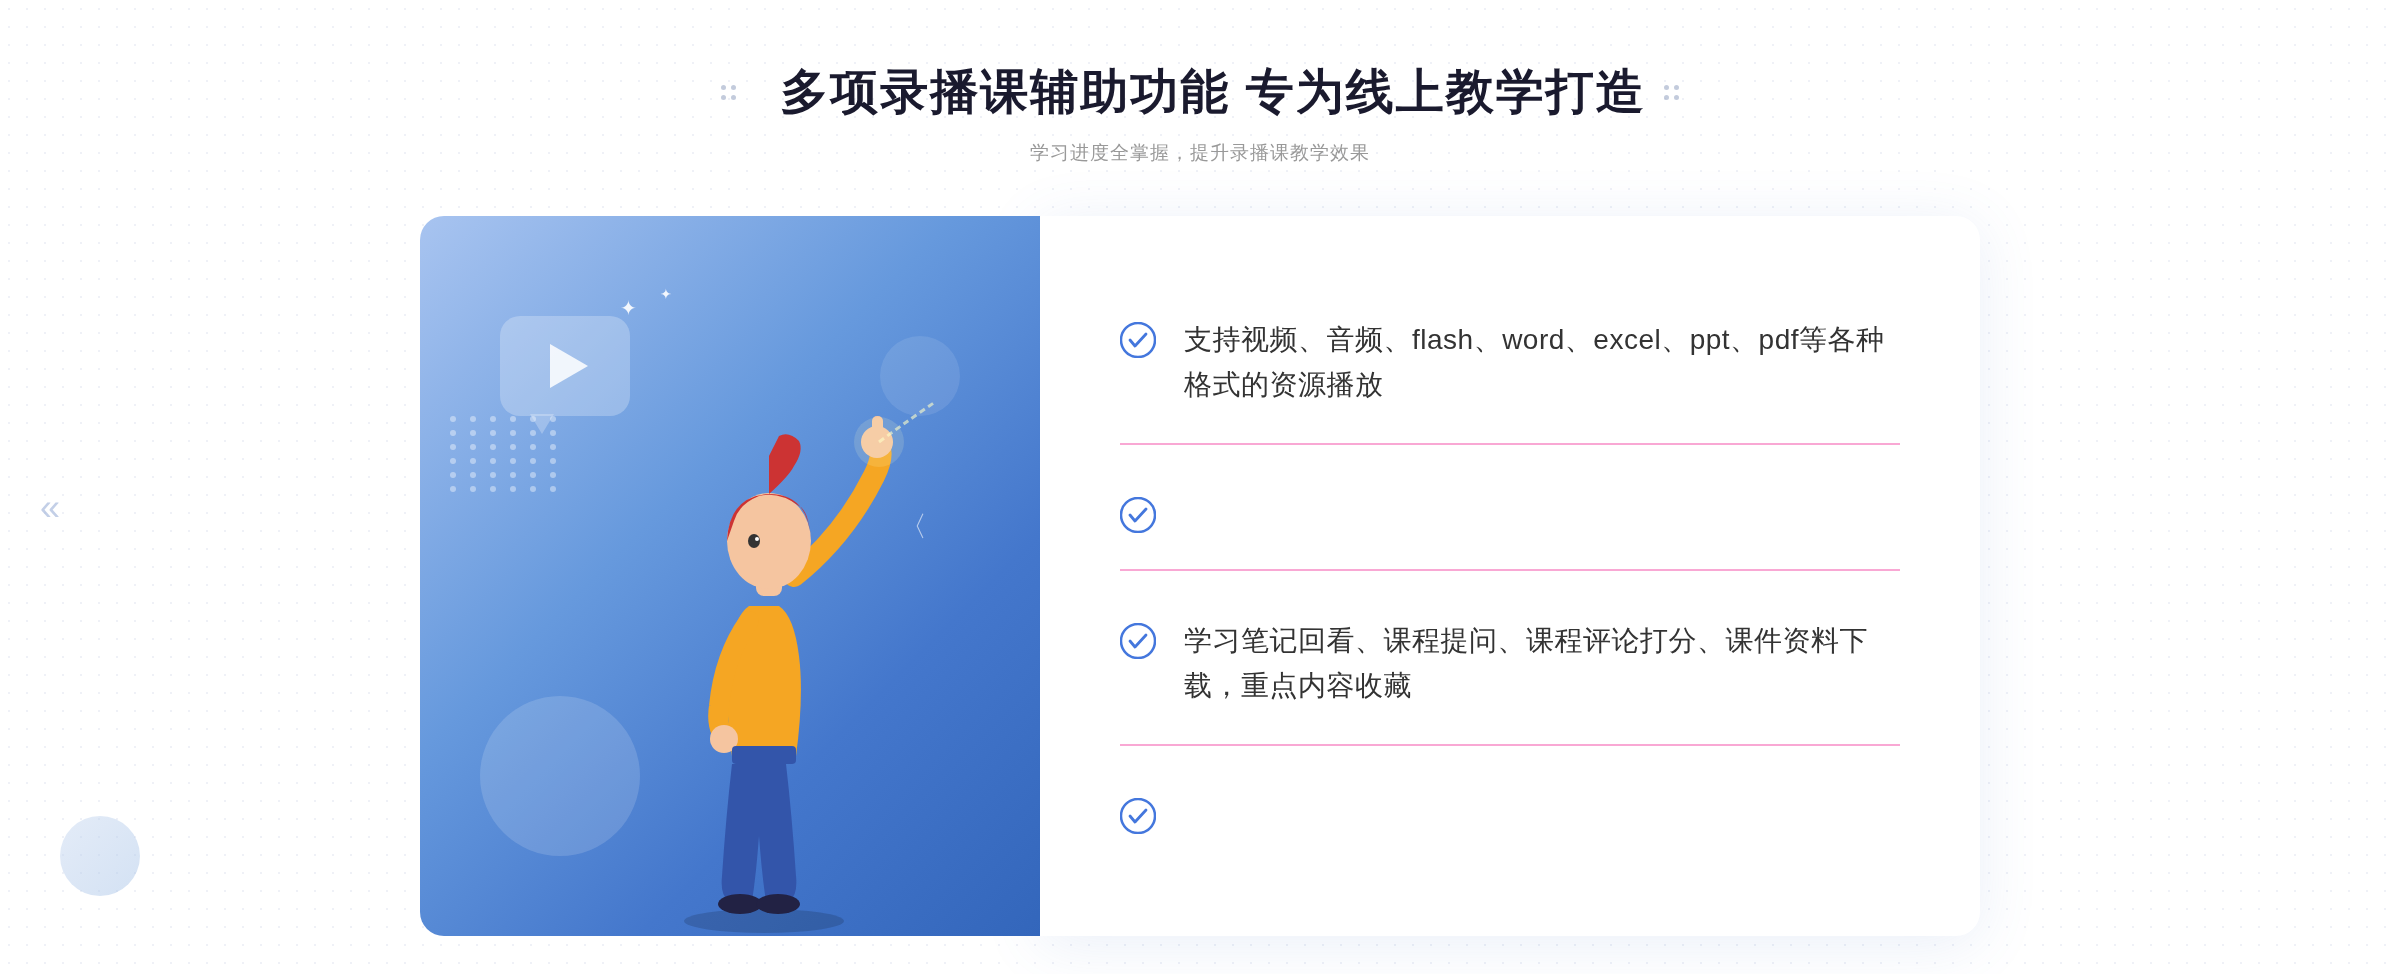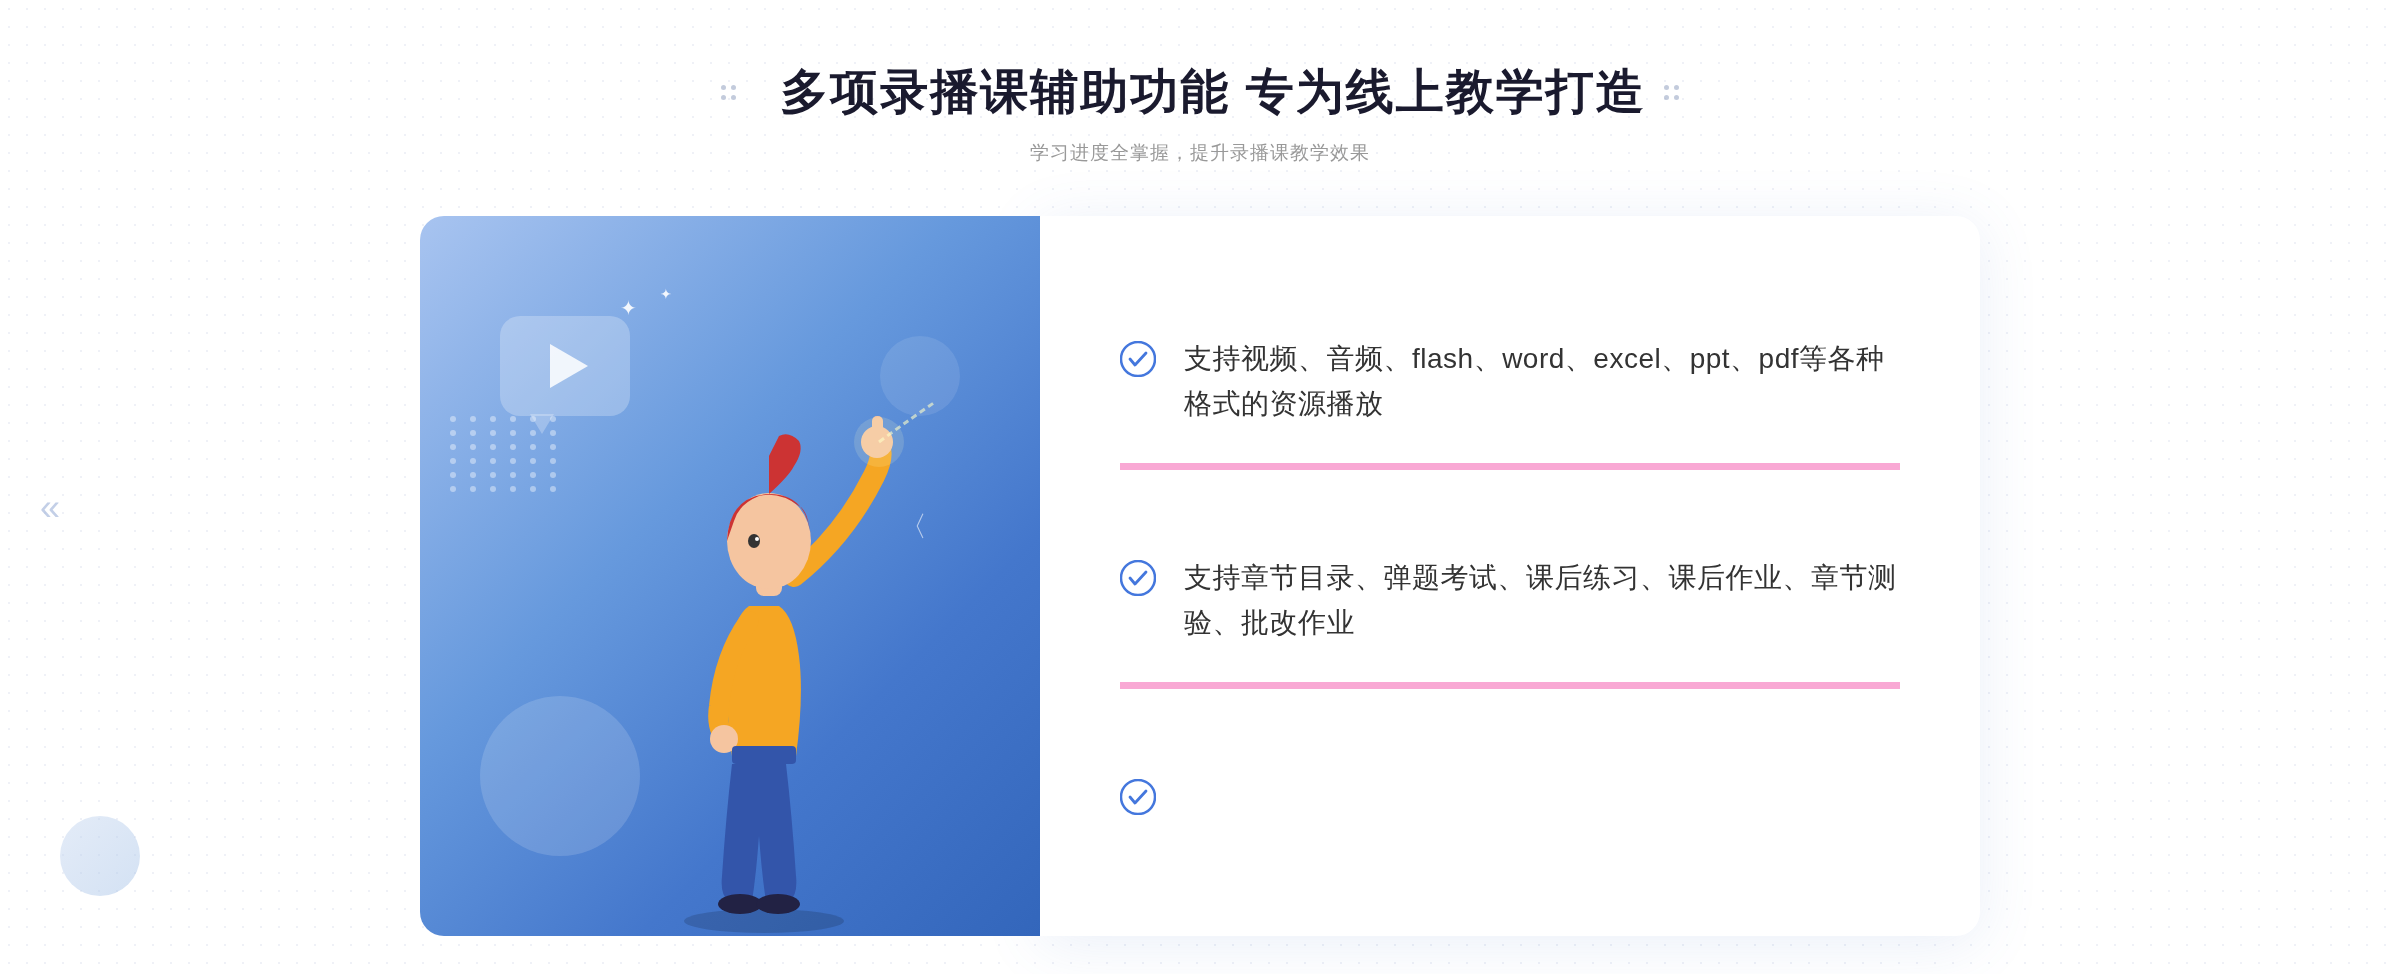--- a/index.html
+++ b/index.html
@@ -214,21 +214,21 @@
       flex-direction: column;
       justify-content: space-around;
       gap: 0;
     }
 
     .feature-item {
       display: flex;
       align-items: flex-start;
       gap: 28px;
       padding: 36px 0;
-      border-bottom: 7px solid #f9a8d4;
+      border-bottom: 2px solid #f9a8d4;
     }
 
     .feature-item:last-child {
       border-bottom: none;
     }
 
     .check-icon {
       width: 36px;
       height: 36px;
       flex-shrink: 0;
@@ -402,30 +402,38 @@
         <span class="feature-text">支持视频、音频、flash、word、excel、ppt、pdf等各种格式的资源播放</span>
       </div>
 
       <div class="feature-item">
         <div class="check-icon">
           <svg viewBox="0 0 36 36" xmlns="http://www.w3.org/2000/svg">
             <circle cx="18" cy="18" r="17" stroke="#4477dd" stroke-width="2.5" fill="none"></circle>
             <polyline points="10,18 15,24 26,12" stroke="#4477dd" stroke-width="2.8" fill="none" stroke-linecap="round" stroke-linejoin="round"></polyline>
           </svg>
         </div>
-        <span class="feature-text">支持章节目录、弹题考试、课后练习、课后作业、章节测验、批改作业</span>
-      </div>
-
+      </div>
 
       <div class="feature-item">
         <div class="check-icon">
           <svg viewBox="0 0 36 36" xmlns="http://www.w3.org/2000/svg">
             <circle cx="18" cy="18" r="17" stroke="#4477dd" stroke-width="2.5" fill="none"></circle>
             <polyline points="10,18 15,24 26,12" stroke="#4477dd" stroke-width="2.8" fill="none" stroke-linecap="round" stroke-linejoin="round"></polyline>
           </svg>
         </div>
+        <span class="feature-text">学习笔记回看、课程提问、课程评论打分、课件资料下载，重点内容收藏</span>
+      </div>
+
+      <div class="feature-item">
+        <div class="check-icon">
+          <svg viewBox="0 0 36 36" xmlns="http://www.w3.org/2000/svg">
+            <circle cx="18" cy="18" r="17" stroke="#4477dd" stroke-width="2.5" fill="none"></circle>
+            <polyline points="10,18 15,24 26,12" stroke="#4477dd" stroke-width="2.8" fill="none" stroke-linecap="round" stroke-linejoin="round"></polyline>
+          </svg>
+        </div>
       </div>
 
     </div>
 
   </div>
 
 </div>
 
 </body></html>

